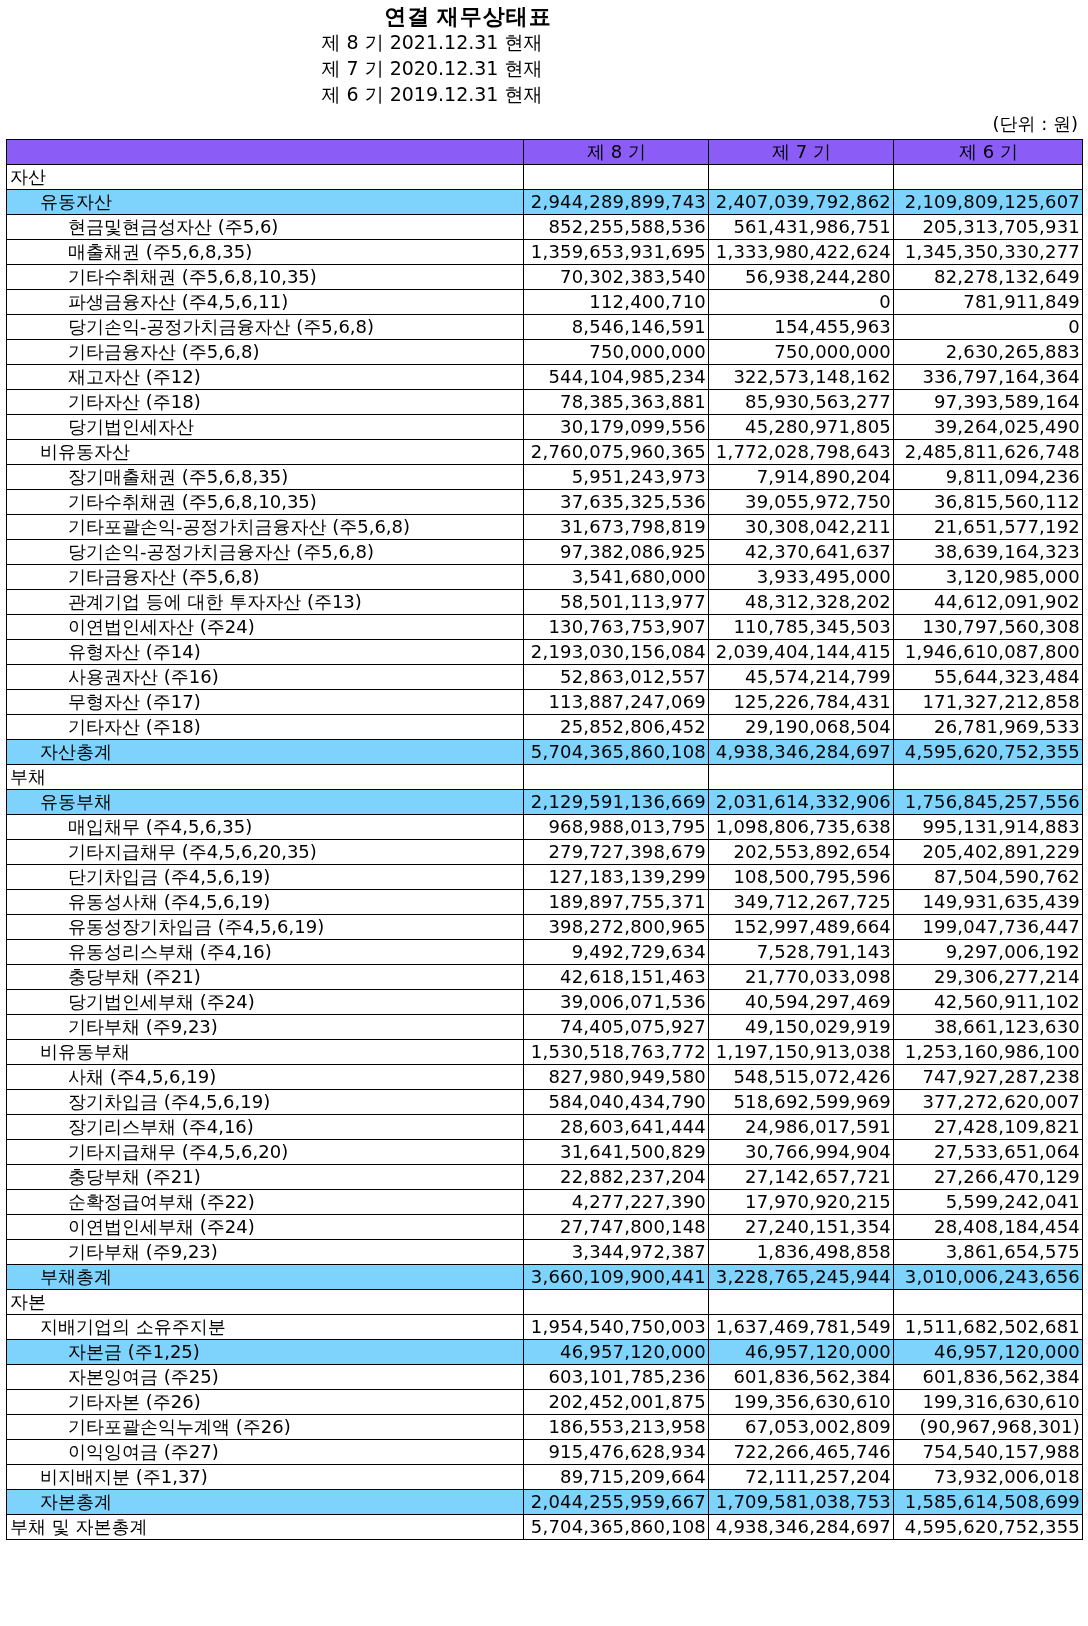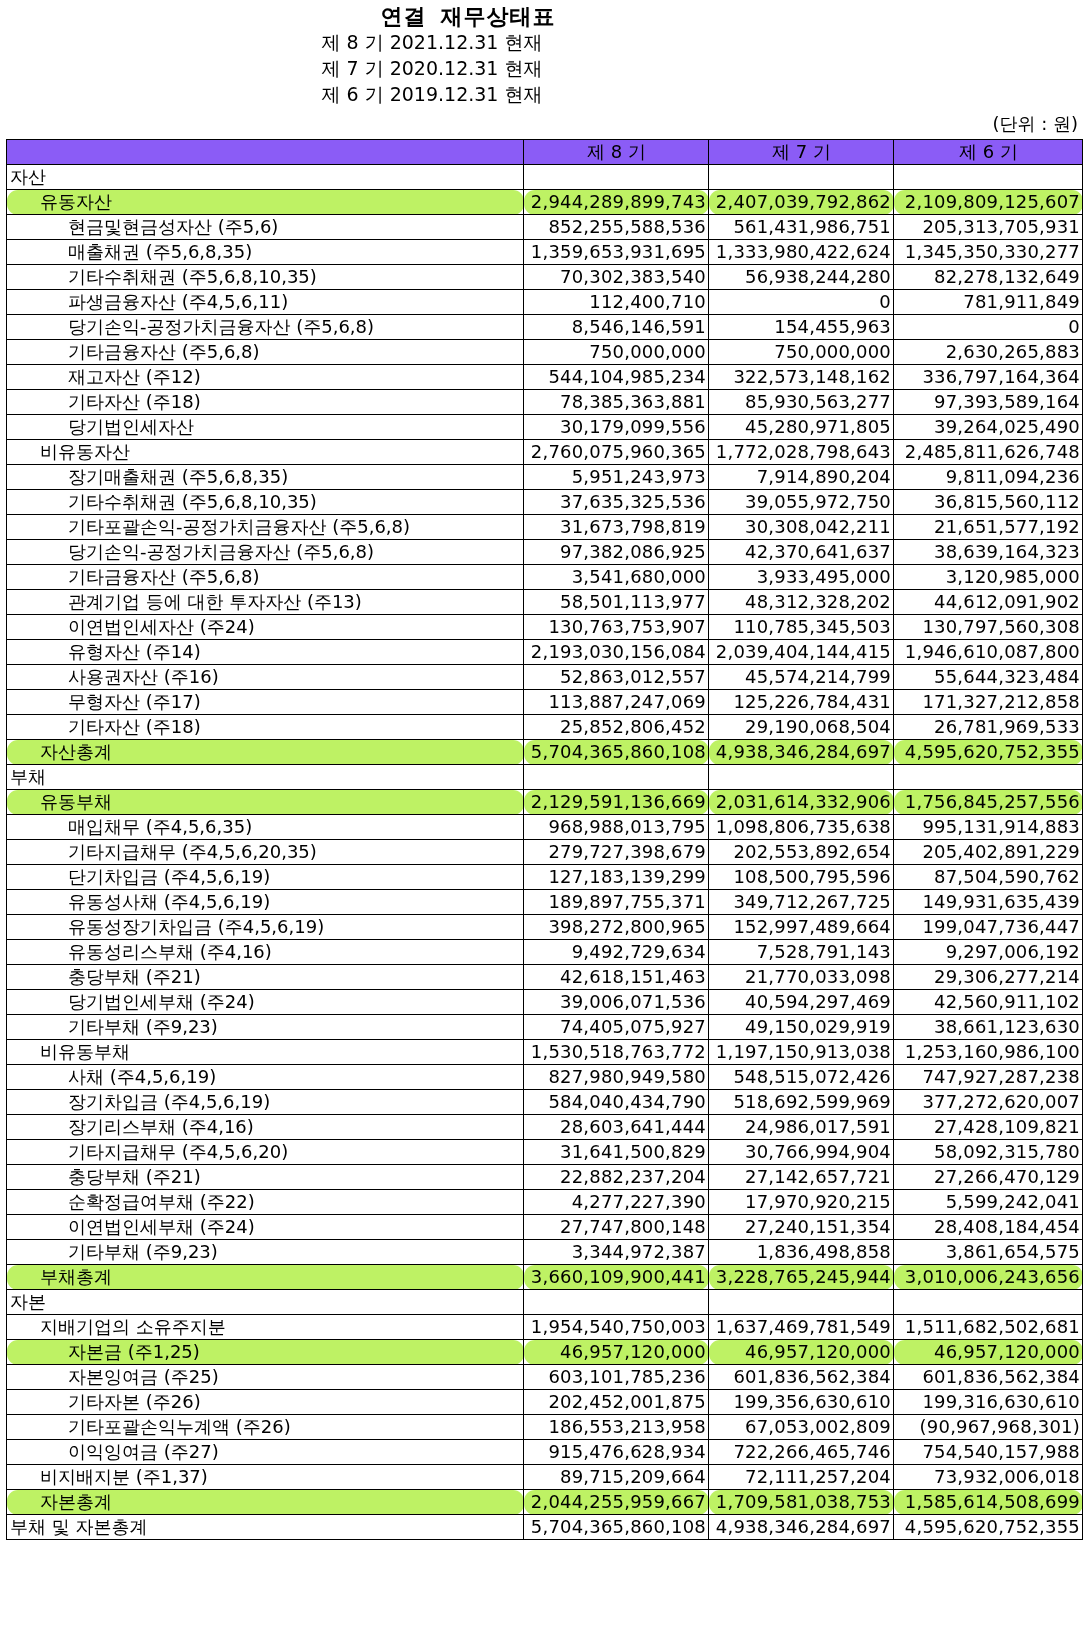--- a/index.html
+++ b/index.html
@@ -4,21 +4,21 @@
 <style>
   html, body { margin: 0; padding: 0; background: #ffffff; }
   body {
     width: 1088px; height: 1626px; position: relative; overflow: hidden;
     font-family: "DejaVu Sans", "Liberation Sans", sans-serif;
     color: #000;
   }
   .title {
     position: absolute; left: 0; width: 936px; top: 2px;
     text-align: center; font-size: 22px; font-weight: bold; letter-spacing: 1px;
-    font-family: Liberation Mono, monospace;
+    font-family: Liberation Serif, serif;
   }
   .subtitle {
     position: absolute; left: 0; width: 864px;
     text-align: center; font-size: 19px; font-weight: normal;
   }
   .unit {
     position: absolute; right: 10px; top: 112px; font-size: 18px;
   }
   table.bs {
     position: absolute; left: 6px; top: 139px;
@@ -30,21 +30,21 @@
   table.bs col.c2 { width: 185px; }
   table.bs col.c3 { width: 189px; }
   table.bs td, table.bs th {
     border: 1px solid #000;
     height: 24px; padding: 0 2px 0 3px;
     font-size: 18px; line-height: 24px; white-space: nowrap; overflow: hidden;
     font-weight: normal;
   }
   table.bs th { background: #8b5cf6; text-align: center; }
   table.bs td.num { text-align: right; letter-spacing: 0.2px; }
-  tr.hl td { background: #bef264; border-radius: 11px; }
+  tr.hl td { background: #7dd3fc; }
   .ind0 { padding-left: 3px !important; margin-left: 48px; }
   .ind1 { padding-left: 33px !important; }
   .ind2 { padding-left: 61px !important; }
 </style>
 </head>
 <body>
 
 <div class="title">연결 재무상태표</div>
 <div class="subtitle" style="top:30px">제 8 기 2021.12.31 현재</div>
 <div class="subtitle" style="top:56px">제 7 기 2020.12.31 현재</div>
@@ -298,21 +298,21 @@
       <tr>
         <td class="ind2">장기리스부채 (주4,16)</td>
         <td class="num">28,603,641,444</td>
         <td class="num">24,986,017,591</td>
         <td class="num">27,428,109,821</td>
       </tr>
       <tr>
         <td class="ind2">기타지급채무 (주4,5,6,20)</td>
         <td class="num">31,641,500,829</td>
         <td class="num">30,766,994,904</td>
-        <td class="num">58,092,315,780</td>
+        <td class="num">27,533,651,064</td>
       </tr>
       <tr>
         <td class="ind2">충당부채 (주21)</td>
         <td class="num">22,882,237,204</td>
         <td class="num">27,142,657,721</td>
         <td class="num">27,266,470,129</td>
       </tr>
       <tr>
         <td class="ind2">순확정급여부채 (주22)</td>
         <td class="num">4,277,227,390</td>

